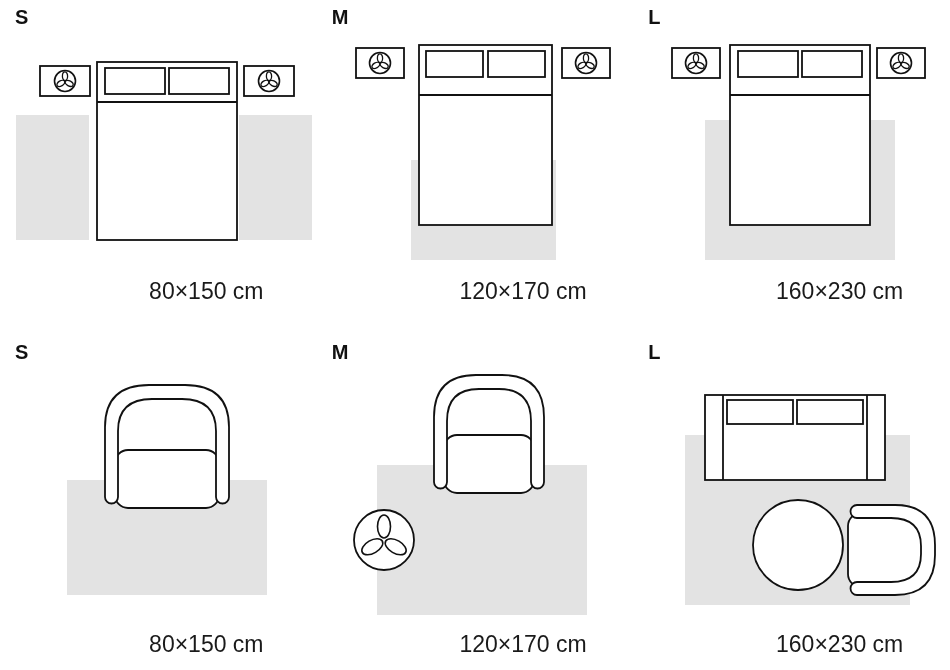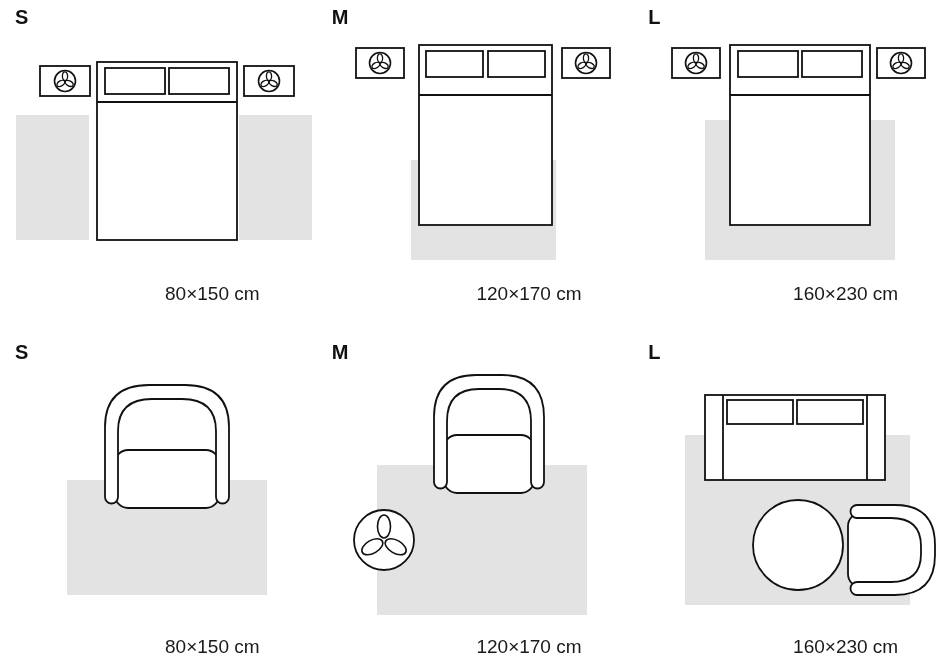--- a/index.html
+++ b/index.html
@@ -19,22 +19,22 @@
   .panel { position: relative; }
   .size-label {
     position: absolute; top: 6px; left: 15px; margin: 0;
     font-size: 20px; font-weight: 700; color: var(--line, #111);
     letter-spacing: 0.3px;
   }
   .diagram { position: absolute; left: 12px; }
   .row-top .diagram { top: 40px; }
   .row-bottom .diagram { top: 35px; }
   .dim-label {
-    position: absolute; left: 16px; width: 100%; margin: 0;
-    text-align: center; font-size: 19px; font-weight: 400;
+    position: absolute; left: 10px; width: 100%; margin: 0;
+    text-align: center; font-size: 23px; font-weight: 400;
     color: var(--text, #1a1a1a);
     padding-left: 38px;
   }
   .row-top .dim-label { bottom: 30px; }
   .row-bottom .dim-label { bottom: 12px; }
 
   
   .rug   { fill: var(--rug, #e3e3e3); stroke: none; }
   .furn  { fill: #ffffff; stroke: var(--line, #111); stroke-width: 1.8; }
   .sline { fill: none; stroke: var(--line, #111); stroke-width: 1.8; }

